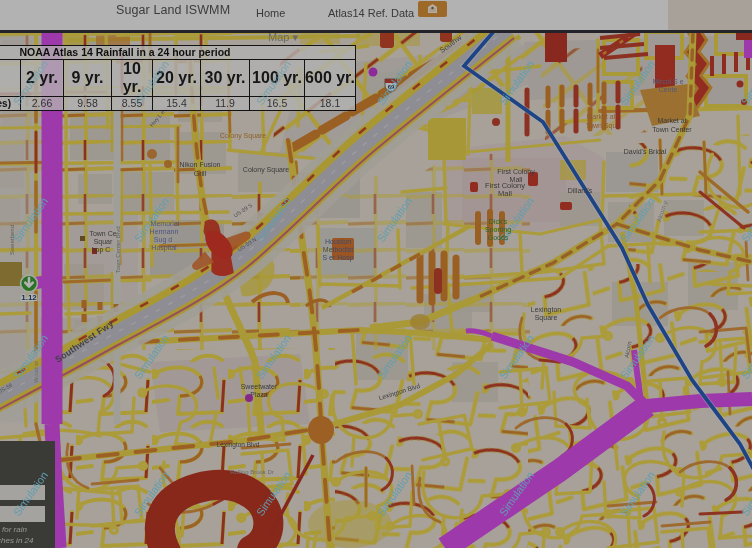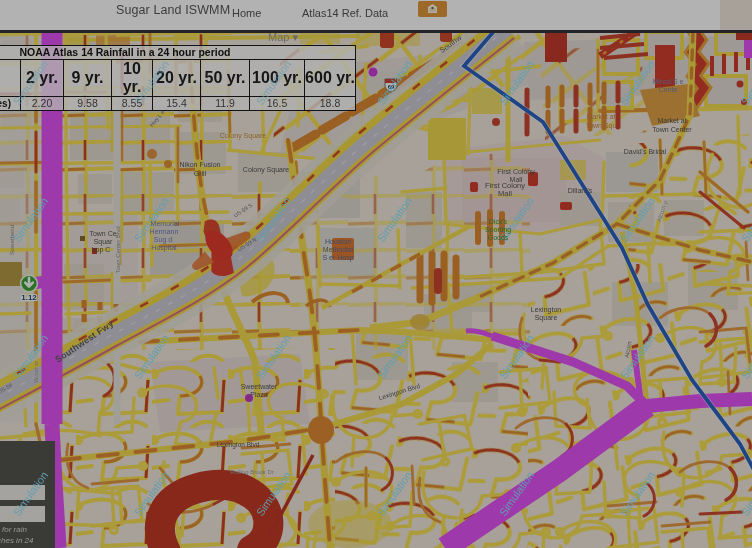--- a/index.html
+++ b/index.html
@@ -1,18 +1,18 @@
 <!DOCTYPE html>
 <html><head>
 <meta charset="utf-8">
 <style>
   html,body{margin:0;padding:0;}
   body{width:752px;height:548px;overflow:hidden;position:relative;background:#EFE7DB;
        font-family:"Liberation Sans", sans-serif;}
-  #topbar{position:absolute;left:0;top:0;width:720px;height:30px;background:#ffffff;z-index:30;text-decoration:underline;}
+  #topbar{position:absolute;left:0;top:0;width:668px;height:30px;background:#ffffff;z-index:30;text-decoration:underline;}
   #topbar .title{position:absolute;left:116px;top:3px;font-size:12.5px;color:#585858;letter-spacing:.1px;}
   #topbar .mi{position:absolute;top:7px;font-size:11px;color:#535353;}
   #topbar .grey{color:#999;}
   #btnOrange{position:absolute;left:418px;top:1px;width:29px;height:16px;background:#E0973B;border-radius:2px;z-index:31;}
   #btnOrange svg{position:absolute;left:8px;top:2px;}
   #barline{position:absolute;left:0;top:30px;width:752px;height:2.5px;background:#33333b;z-index:30;}
   #mapwrap{position:absolute;left:0;top:32px;width:752px;height:516px;z-index:1;}
   
   #atlas{position:absolute;left:-106px;top:45px;z-index:20;border-collapse:collapse;
          font-family:"Liberation Sans", sans-serif;}
@@ -586,42 +586,42 @@
   <tbody>
       <tr>
         <td class="cap" colspan="8">NOAA Atlas 14 Rainfall in a 24 hour period</td>
       </tr>
   <tr>
         <th class="lab"></th>
         <th style="width:42px">2 yr.</th>
         <th style="width:47px">9 yr.</th>
       <th style="width:40px">10 yr.</th>
         <th style="width:47px">20 yr.</th>
-        <th style="width:48px">50 yr.</th>
+        <th style="width:48px">30 yr.</th>
       <th style="width:54px">100 yr.</th>
         <th style="width:50px">600 yr.</th>
       </tr>
   <tr>
         <td class="lab">Rainfall (inches)</td>
-        <td>2.20</td>
+        <td>2.66</td>
         <td>9.58</td>
         <td>8.55</td>
         <td>15.4</td>
       <td>11.9</td>
         <td>16.5</td>
-        <td>18.8</td>
+        <td>18.1</td>
       </tr>
 </tbody>
   </table>
 
 <div id="topbar">
   <span class="title">Sugar Land ISWMM</span>
-  <span class="mi" style="left:232px;">Home</span>
+  <span class="mi" style="left:256px;">Home</span>
   <span class="mi grey" style="left:268px;margin-top:24px;">Map ▾</span>
-  <span class="mi" style="left:302px;">Atlas14 Ref. Data</span>
+  <span class="mi" style="left:328px;">Atlas14 Ref. Data</span>
 </div>
 <div id="btnOrange">
     <svg width="13" height="12" viewBox="0 0 13 12">
   <path d="M2,4 L6.5,1 L11,4 L11,10 L2,10 Z" fill="#FFF6E8"></path>
   <rect x="3.2" y="5.2" width="6.6" height="3.6" fill="#F3E2C8"></rect>
   <circle cx="6.5" cy="5" r="1.2" fill="#7a6a40"></circle>
 </svg>
   </div>
 <div id="barline"></div>
 

